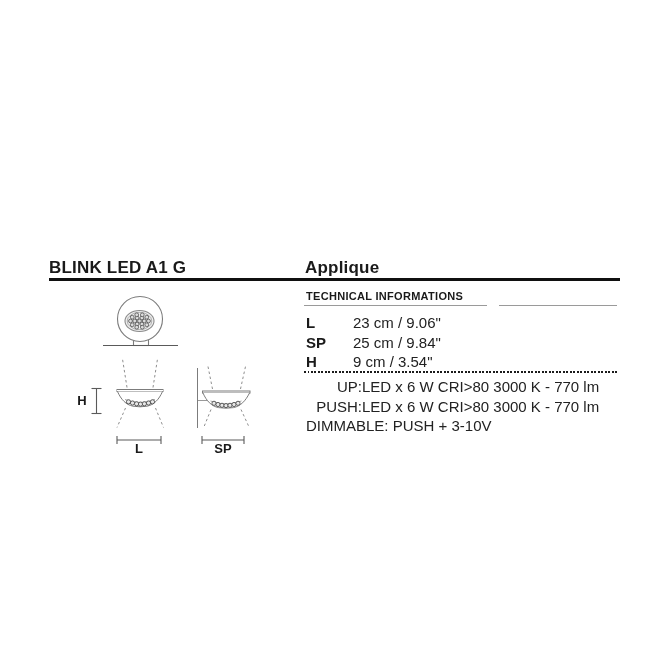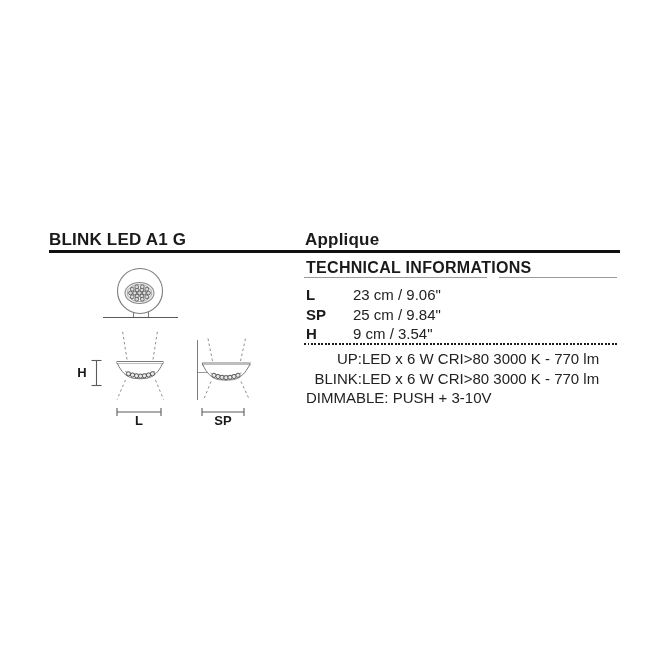--- a/index.html
+++ b/index.html
@@ -3,30 +3,31 @@
 <meta charset="utf-8">
 <style>
   html,body{margin:0;padding:0;background:#fff;}
   .page{
     position:relative;
     width:650px;height:544px;
     background:#ffffff;
     font-family:"Liberation Sans", sans-serif;
     color:#1d1d1d;
     overflow:hidden;
+    margin-top:28px;
   }
   .abs{position:absolute;}
   .title{
     font-size:17px;font-weight:bold;letter-spacing:.2px;color:#1a1a1a;
     line-height:18px;white-space:nowrap;
   }
   .rule-thick{height:3px;background:#101010;}
   .rule-thin{height:1px;background:#9a9a9a;}
   .tech-title{
-    font-size:16px;font-weight:bold;letter-spacing:.3px;color:#1a1a1a;
+    font-size:11px;font-weight:bold;letter-spacing:.3px;color:#1a1a1a;
     line-height:12px;white-space:nowrap;
   }
   .dim-row,.spec-row{
     display:flex;font-size:15px;line-height:16px;color:#222;white-space:nowrap;
   }
   .dim-row .lbl{width:47px;font-weight:bold;color:#1a1a1a;}
   .spec-row .lbl{width:56px;text-align:right;}
   .dotted-rule{
     height:2px;
     background-image:repeating-linear-gradient(to right,#1b1b1b 0 1.7px,transparent 1.7px 3.5px);
@@ -63,21 +64,21 @@
     <span>9 cm / 3.54"</span>
   </div>
 
   <div class="abs dotted-rule" style="left:304px;top:343px;width:313px;"></div>
 
   <div class="abs spec-row" style="left:306px;top:351px;">
     <span class="lbl">UP:</span>
     <span>LED x 6 W CRI&gt;80 3000 K - 770 lm</span>
   </div>
   <div class="abs spec-row" style="left:306px;top:370.5px;">
-    <span class="lbl">BLINK:</span>
+    <span class="lbl">PUSH:</span>
     <span>LED x 6 W CRI&gt;80 3000 K - 770 lm</span>
   </div>
   <div class="abs spec-row" style="left:306px;top:390px;">
     <span>DIMMABLE: PUSH + 3-10V</span>
   </div>
 
   <svg class="abs" style="left:40px;top:255px;" width="260" height="180" viewBox="40 255 260 180">
 
     <g fill="none" stroke="#7c7c7c" stroke-width="1.1">
       <rect x="133.5" y="303" width="15" height="14.5" fill="#ffffff"></rect>

